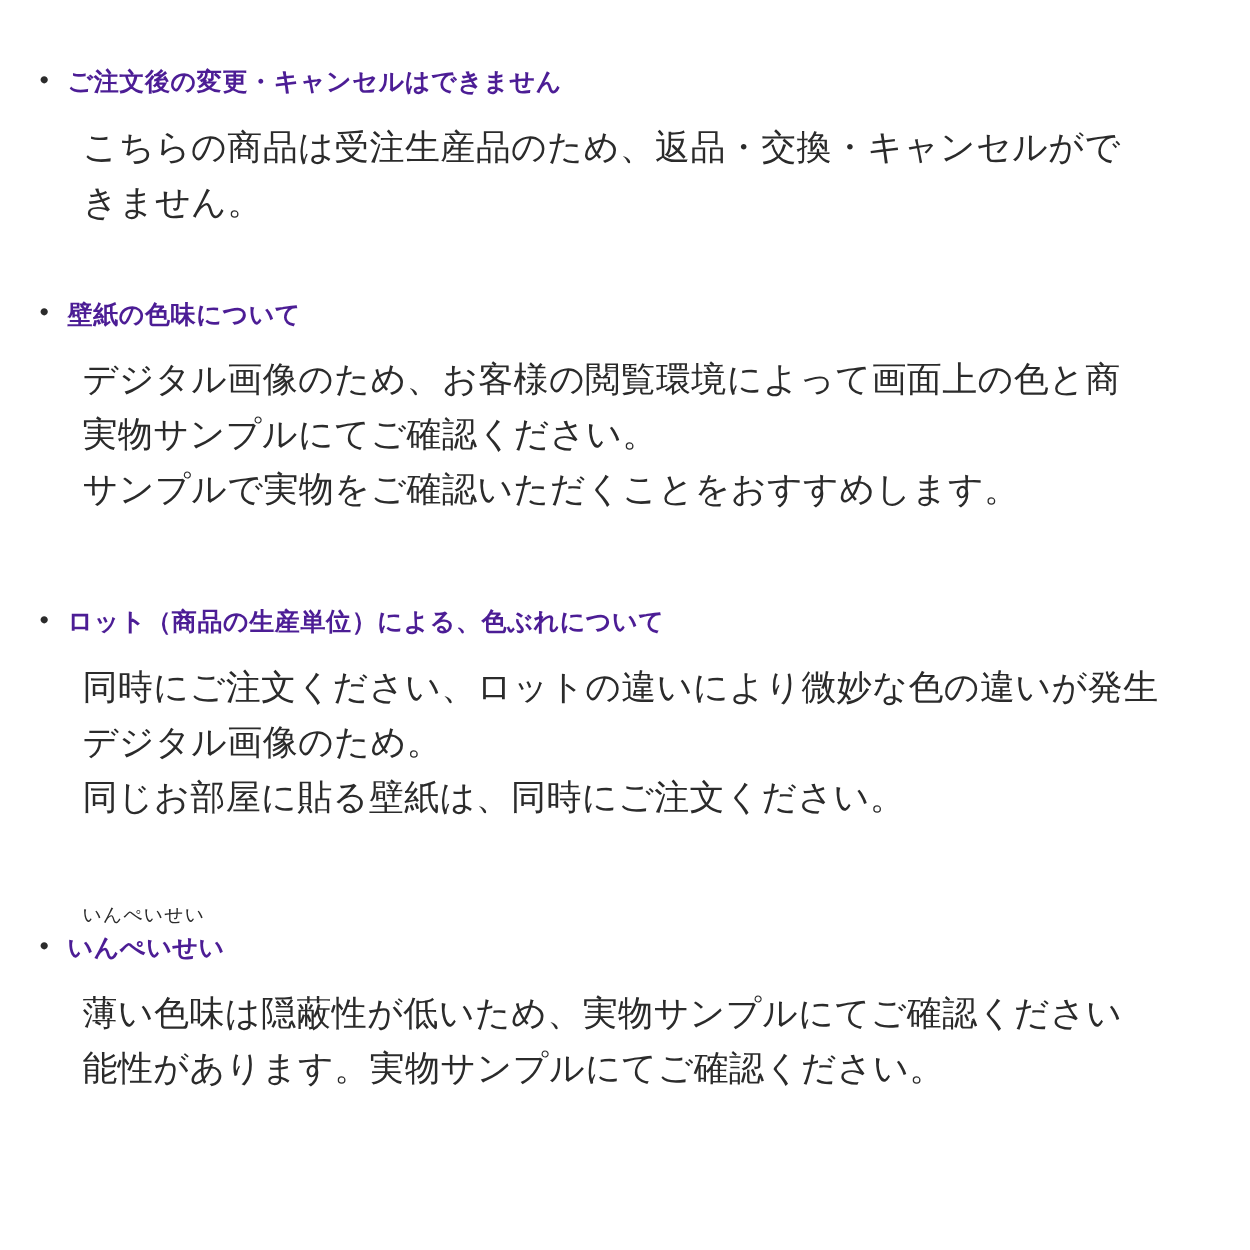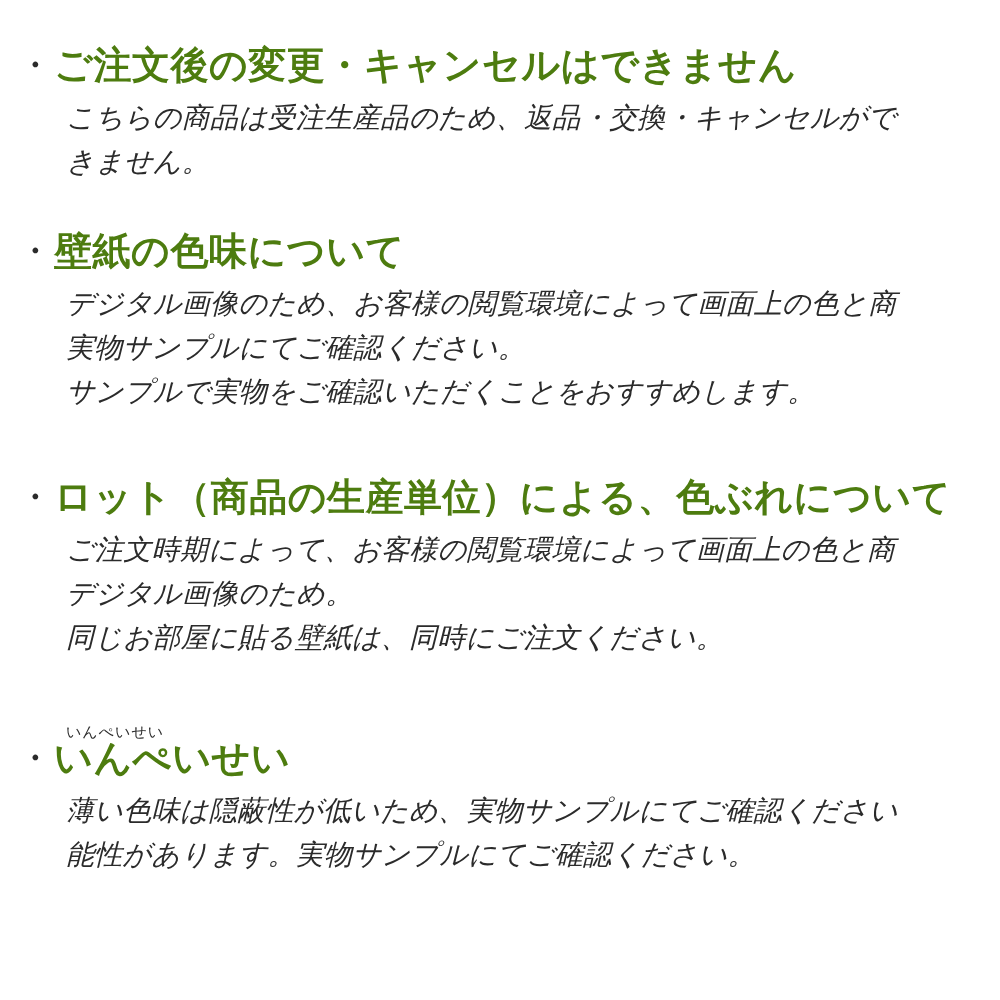--- a/index.html
+++ b/index.html
@@ -33,39 +33,38 @@
   .bullet {
     font-size: 30px;
     line-height: 42px;
     width: 34px;
     flex: 0 0 34px;
     text-align: left;
     color: #2b2b2b;
     font-weight: 700;
   }
   .heading {
-    font-size: 38px;
+    font-size: 20px;
     line-height: 42px;
     font-weight: 700;
     letter-spacing: 0.5px;
-    color: #4d7c0f;
+    color: #4c1d95;
   }
   .body {
     margin-left: 46px;
     margin-top: 10px;
     font-size: 28px;
     line-height: 44px;
     letter-spacing: 0.3px;
     color: #2b2b2b;
     font-weight: 400;
     max-width: 935px;
   }
   .body p {
     margin: 0;
-    font-style: italic;
   }
   .ruby-wrap {
     margin-left: 46px;
     margin-bottom: -4px;
   }
   .ruby-text {
     font-size: 15px;
     line-height: 18px;
     letter-spacing: 1px;
     color: #2b2b2b;
@@ -98,21 +97,21 @@
       <p>サンプルで実物をご確認いただくことをおすすめします。</p>
     </div>
   </div>
 
   <div class="section gap-large">
     <div class="heading-row">
       <span class="bullet">・</span>
       <span class="heading">ロット（商品の生産単位）による、色ぶれについて</span>
     </div>
     <div class="body">
-      <p>ご注文時期によって、お客様の閲覧環境によって画面上の色と商</p>
+      <p>同時にご注文ください、ロットの違いにより微妙な色の違いが発生</p>
       <p>デジタル画像のため。</p>
       <p>同じお部屋に貼る壁紙は、同時にご注文ください。</p>
     </div>
   </div>
 
   <div class="section">
     <div class="ruby-wrap">
       <span class="ruby-text">いんぺいせい</span>
     </div>
     <div class="heading-row">

